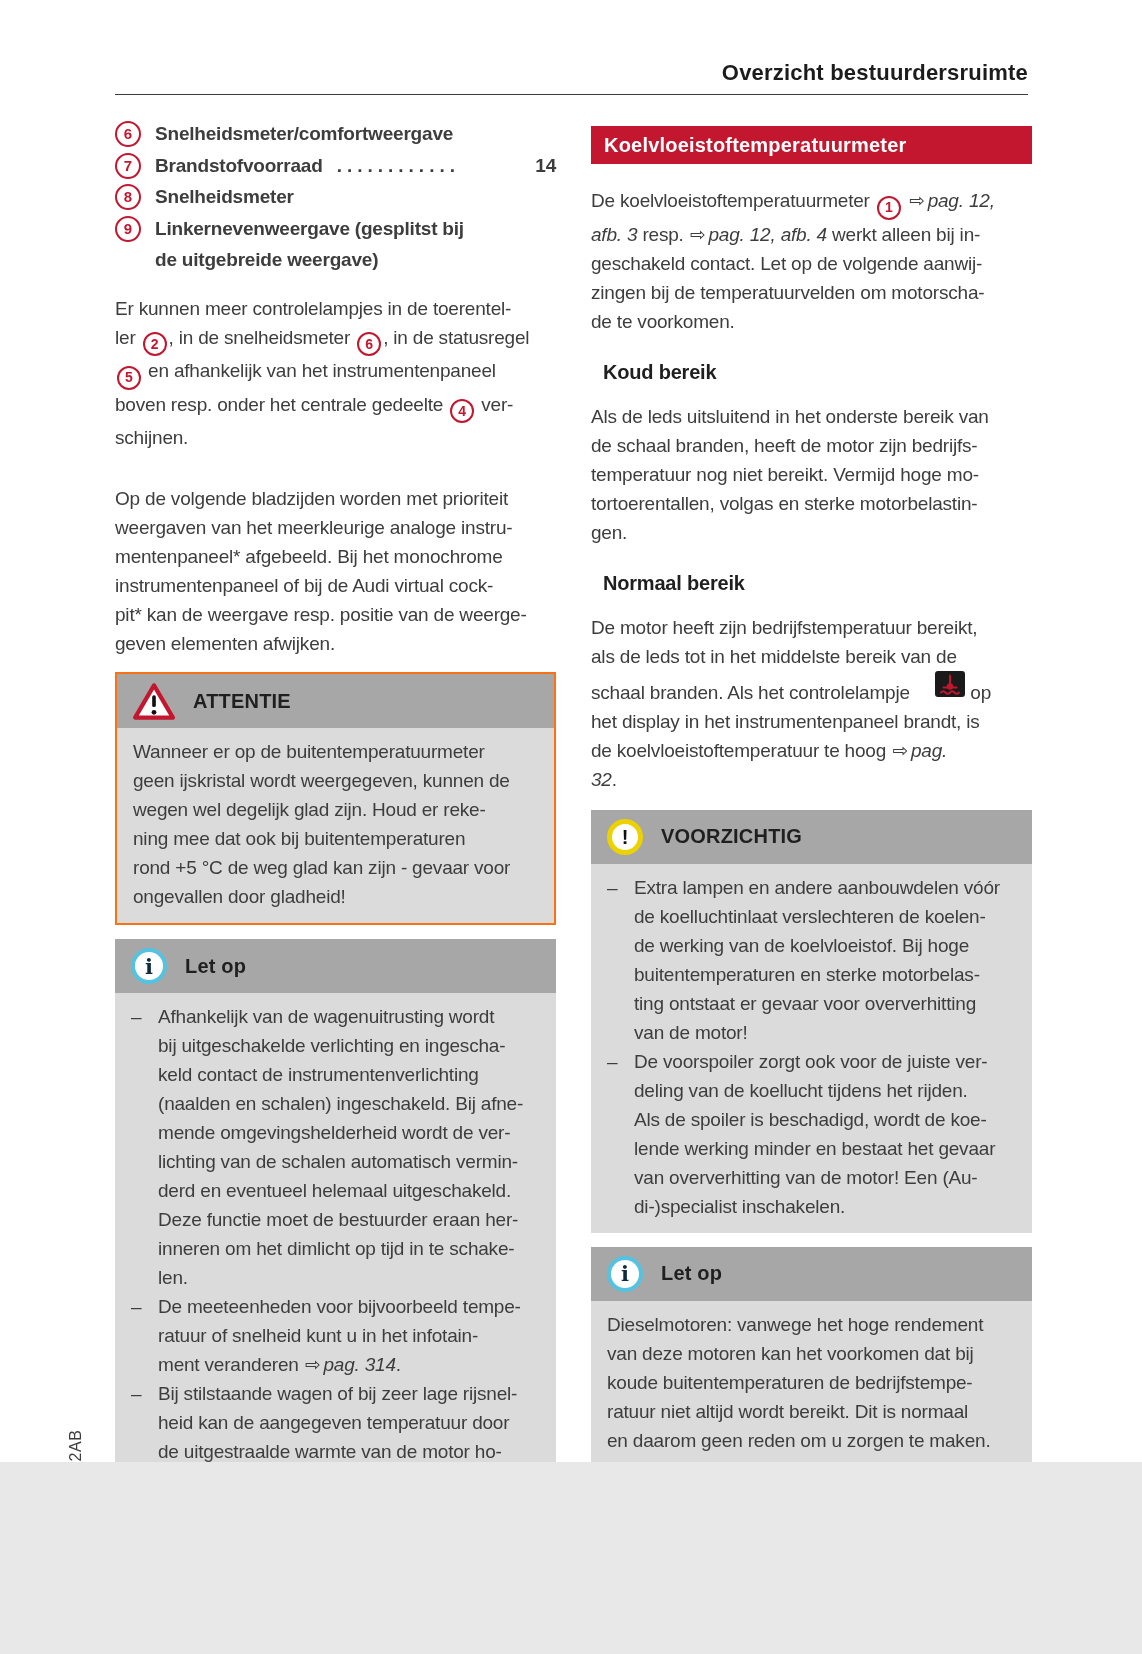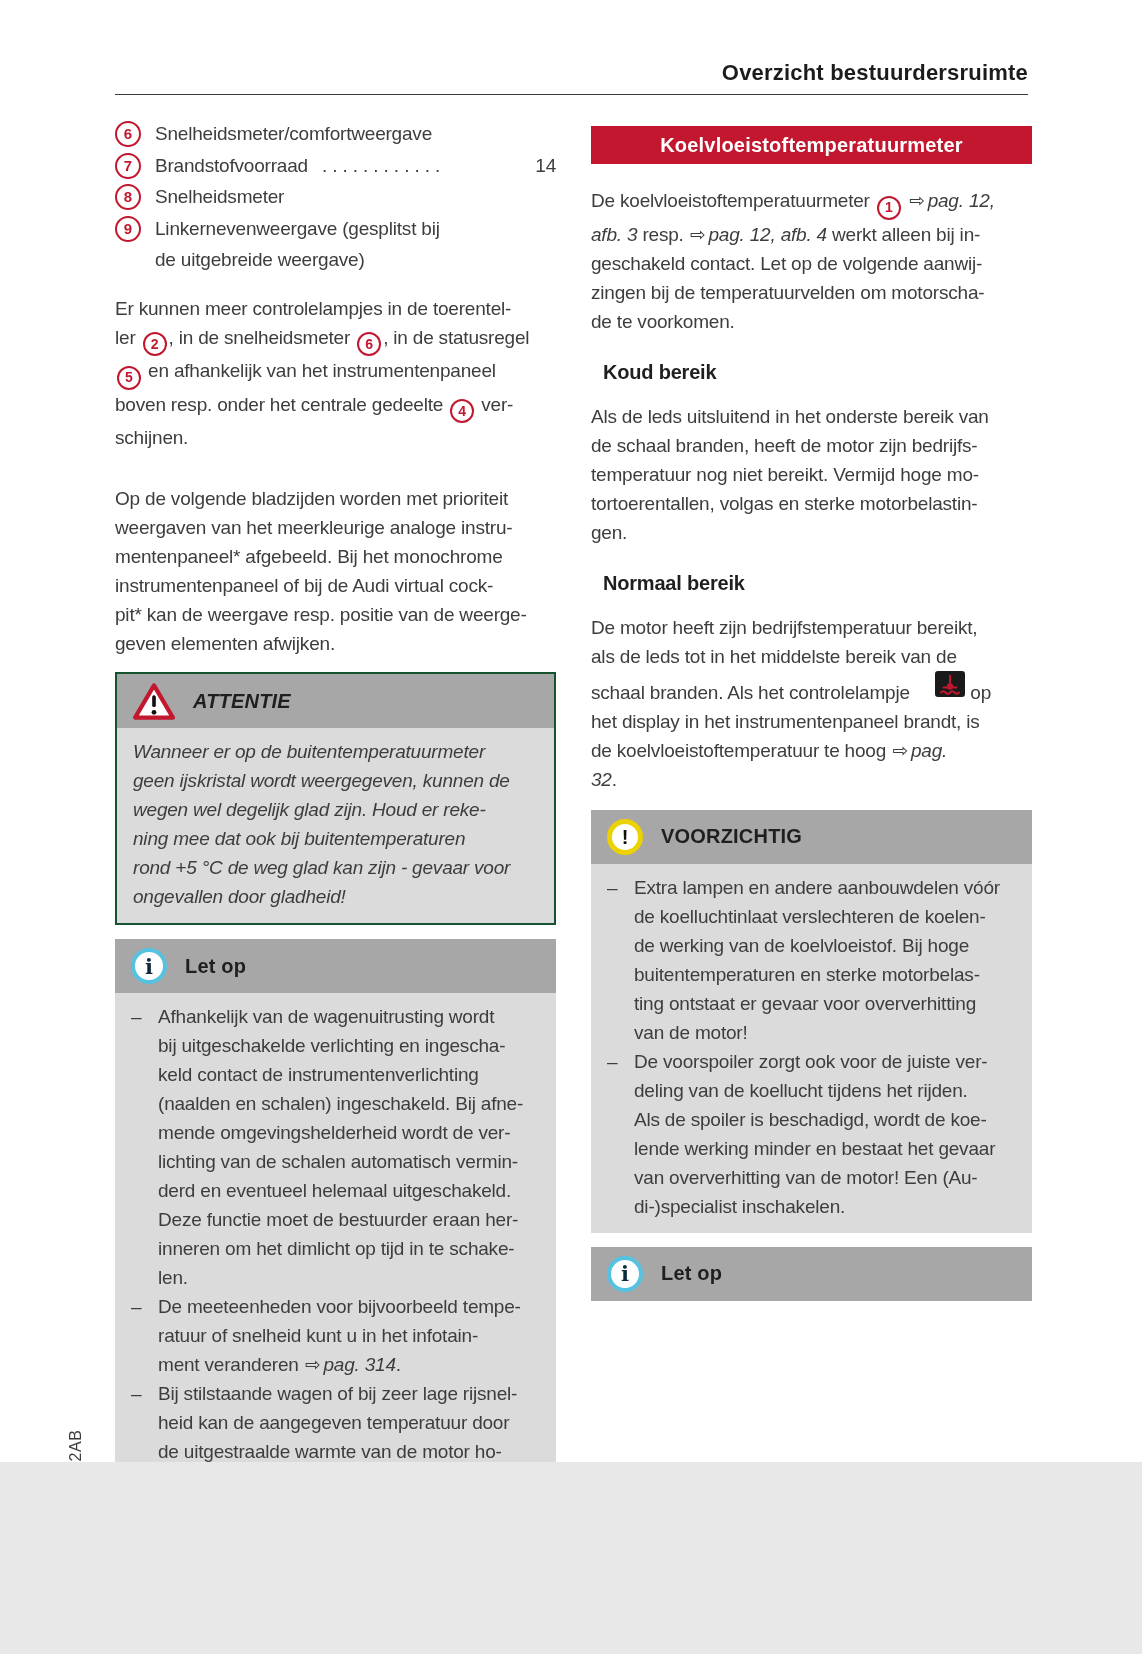--- a/index.html
+++ b/index.html
@@ -13,33 +13,33 @@
   .col{position:absolute;top:118px;width:441px;font-size:19px;line-height:29px;
        letter-spacing:-0.2px;}
   .colL{left:115px;}
   .colR{left:591px;}
   .rich,.para{white-space:pre;}
   .para{margin:0 0 20px 0;}
   .it{font-style:italic;}
   
   .legend{margin-bottom:18px;}
   .lrow{display:flex;gap:14px;line-height:31.5px;align-items:flex-start;}
-  .ltext{display:flex;flex:1;align-items:flex-start;}
+  .ltext{display:flex;flex:1;align-items:flex-start;font-weight:bold;}
   .llabel{white-space:pre;}
   .dots{letter-spacing:5px;margin-left:14px;}
   .lpage{margin-left:auto;}
   
   .cnum{display:inline-flex;align-items:center;justify-content:center;
         width:26px;height:26px;border:2px solid #c2172f;border-radius:50%;
         color:#c2172f;font-weight:700;font-size:15px;box-sizing:border-box;
         flex:none;margin-top:3px;letter-spacing:0;background:#fff;}
   .cnum.inl{width:24px;height:24px;font-size:14px;vertical-align:-5px;margin:0 2px;}
   
   .box{background:#dbdbdb;margin-bottom:14px;}
-  .box.warnb{border:2px solid #14532d;font-style:italic;}
+  .box.warnb{border:2px solid #f97316;}
   .band{background:#a7a7a7;height:54px;display:flex;align-items:center;
         padding:0 16px;gap:18px;}
   .btitle{font-size:20px;font-weight:700;color:#1f1f1f;letter-spacing:0.2px;}
   .bbody{padding:9px 14px 12px 16px;}
   .ditem{display:flex;}
   .dash{width:27px;flex:none;}
   
   .icon-tri{display:inline-flex;flex:none;}
   .icon-info{display:inline-flex;align-items:center;justify-content:center;flex:none;
         width:36px;height:36px;border-radius:50%;background:#ffffff;
@@ -49,21 +49,21 @@
   .icon-excl{display:inline-flex;align-items:center;justify-content:center;flex:none;
         width:36px;height:36px;border-radius:50%;background:#ffffff;
         border:5px solid #ecd200;box-sizing:border-box;color:#111;
         font-weight:700;font-size:20px;line-height:1;}
   .arr{color:#3d3d3d;padding:0 3px 0 1px;}
   .wtri{color:#c2172f;font-size:21px;padding:0 2px;}
   .lamp{display:inline-block;vertical-align:-4px;line-height:0;}
   
   .secbar{background:#c2172f;color:#ffffff;height:38px;display:flex;
           align-items:center;padding:0 13px;font-size:20px;font-weight:700;
-          margin:8px 0 22px 0;letter-spacing:0.2px;justify-content:center;}
+          margin:8px 0 22px 0;letter-spacing:0.2px;}
   .sub{font-size:20px;font-weight:700;color:#1f1f1f;margin:22px 0 15px 12px;}
   
   .vcode{position:absolute;left:58px;top:1418px;width:36px;height:132px;
          display:flex;align-items:center;justify-content:center;}
   .vcode span{transform:rotate(-90deg);white-space:nowrap;font-size:16px;
          color:#3d3d3d;letter-spacing:0.5px;}
   .pnumfoot{position:absolute;top:1562px;left:115px;width:913px;text-align:right;
          font-size:16px;font-weight:700;color:#1c1c1c;}
 </style>
 </head>
@@ -243,20 +243,27 @@
 di-)specialist inschakelen.</div>
         </div>
       </div>
     </div>
 
     <div class="box">
       <div class="band">
         <span class="icon-info">i</span>
         <span class="btitle">Let op</span>
       </div>
+      <div class="bbody">
+        <div class="rich">Dieselmotoren: vanwege het hoge rendement
+van deze motoren kan het voorkomen dat bij
+koude buitentemperaturen de bedrijfstempe-
+ratuur niet altijd wordt bereikt. Dit is normaal
+en daarom geen reden om u zorgen te maken.</div>
+      </div>
     </div>
   </div>
 
   <div class="vcode">
     <span>80A012732AB</span>
   </div>
   <div class="pnumfoot">13</div>
 
 </div>
 

